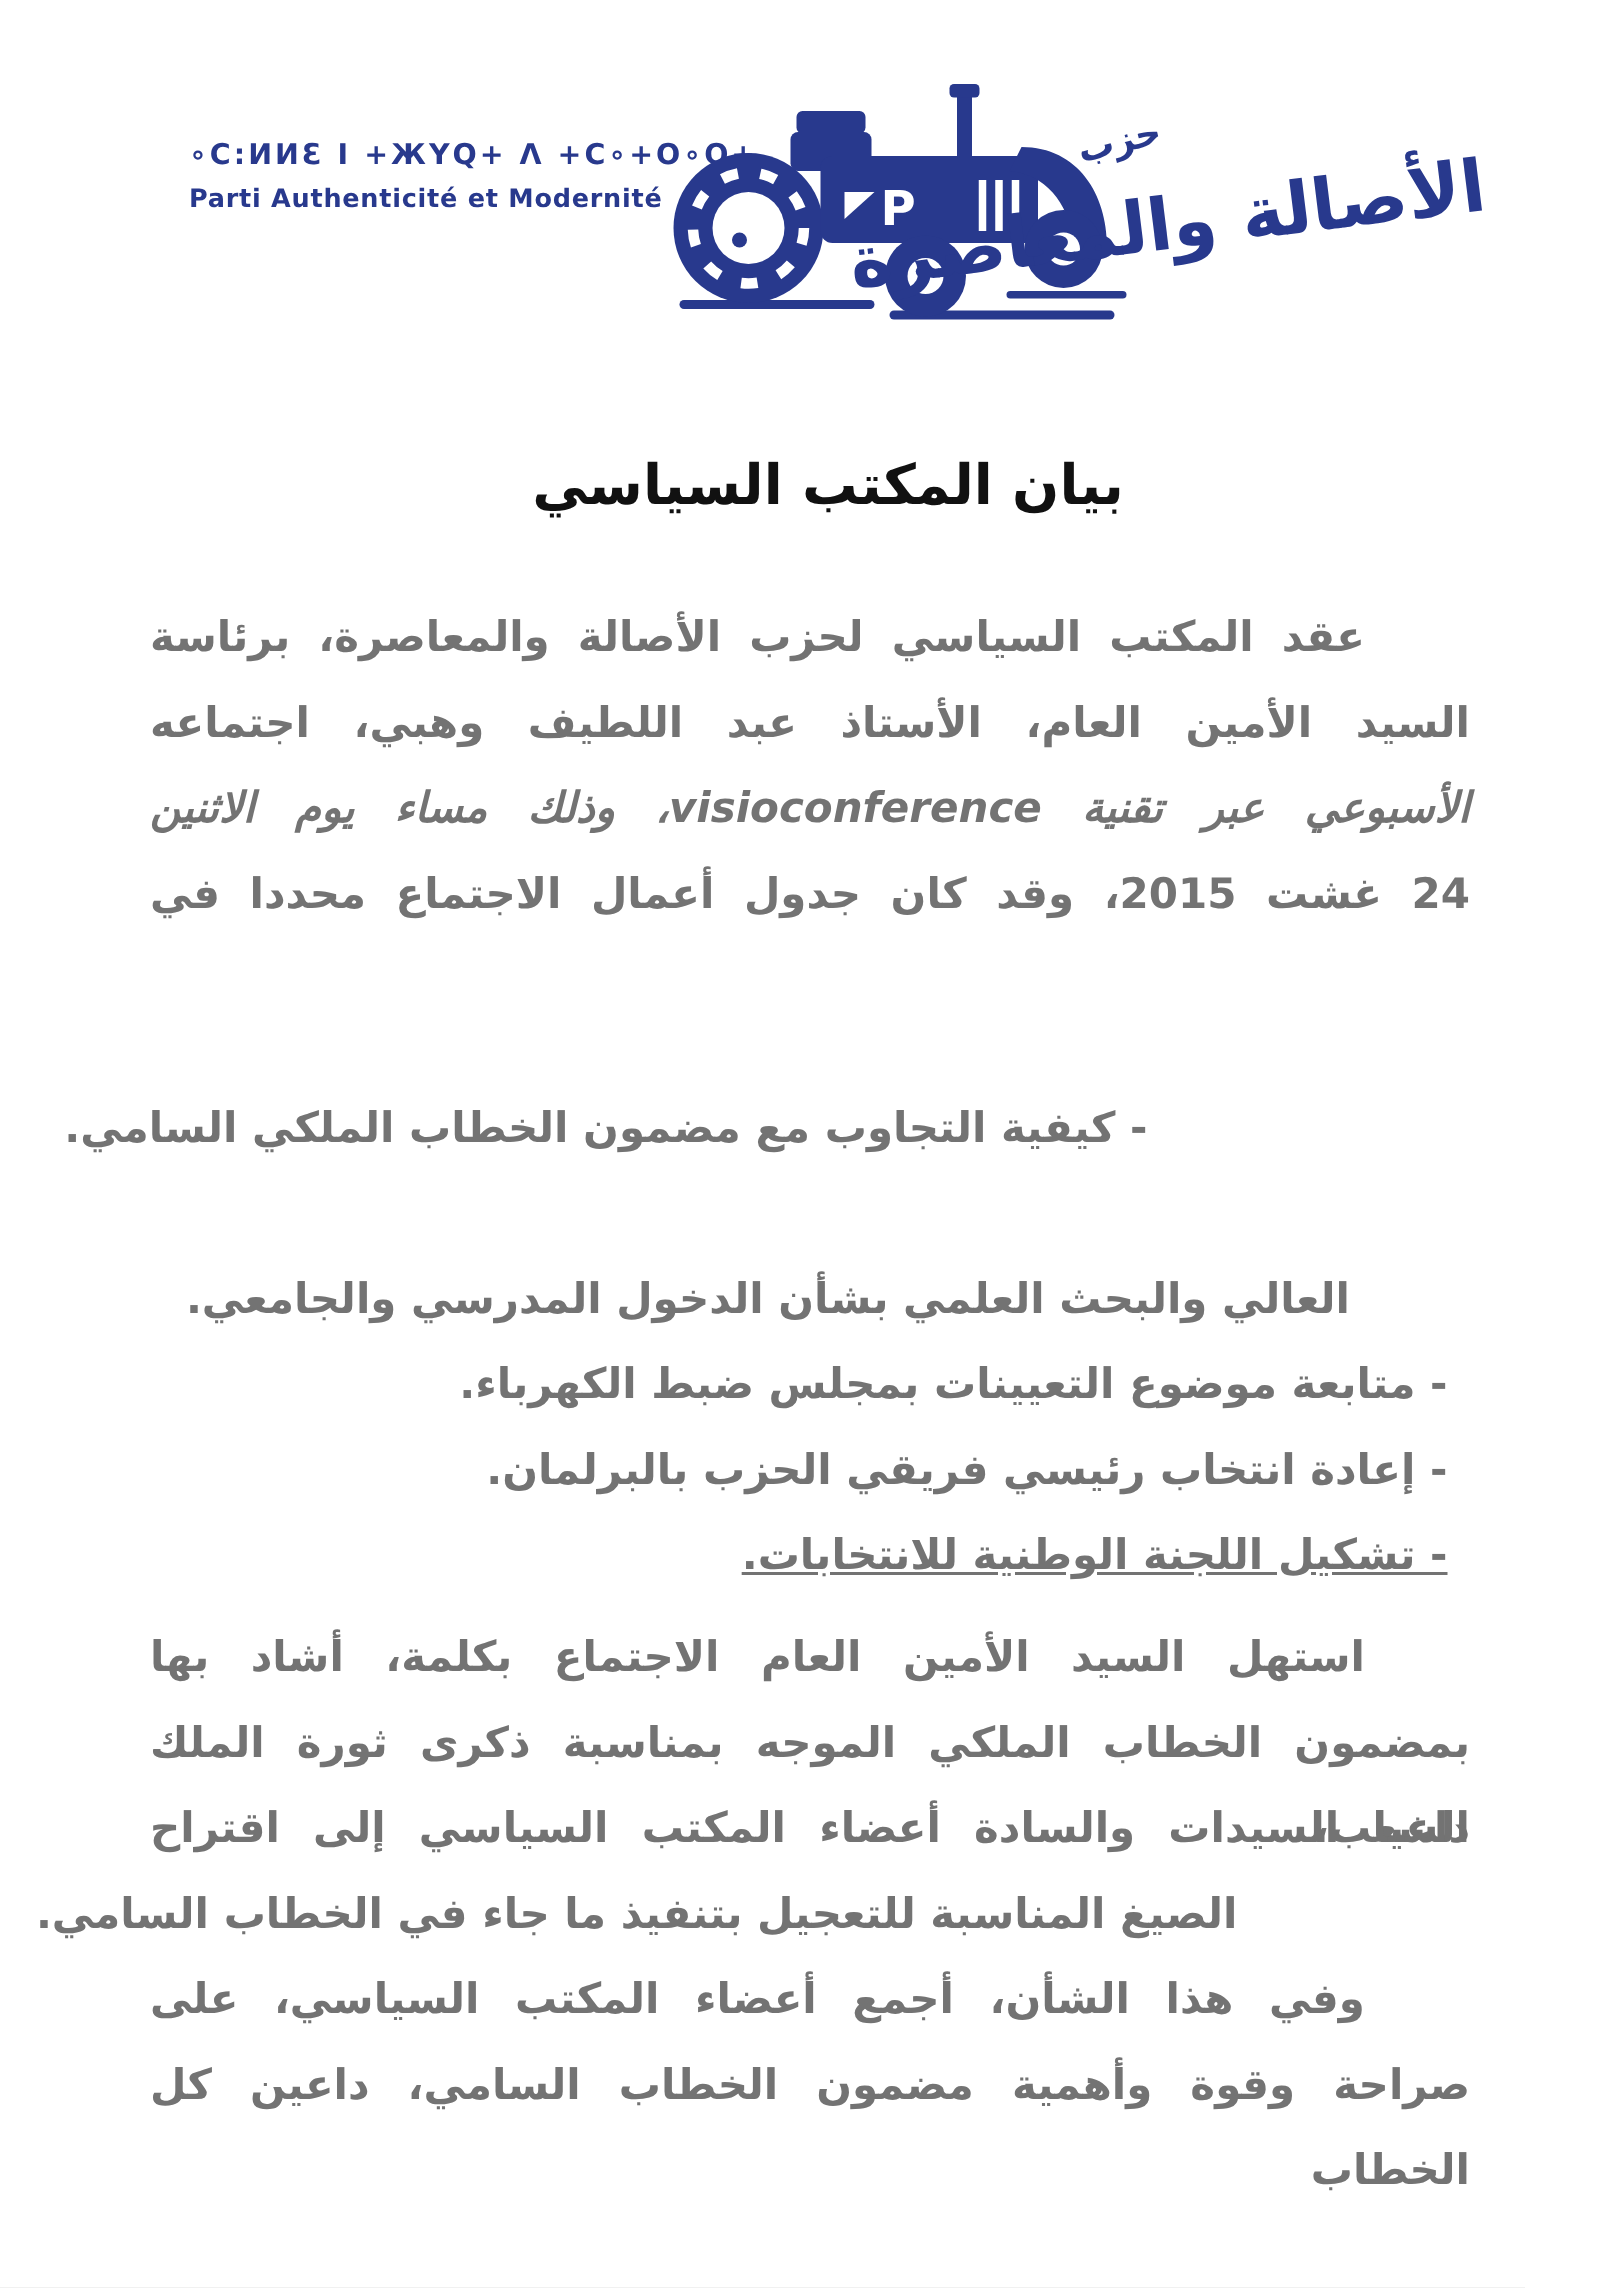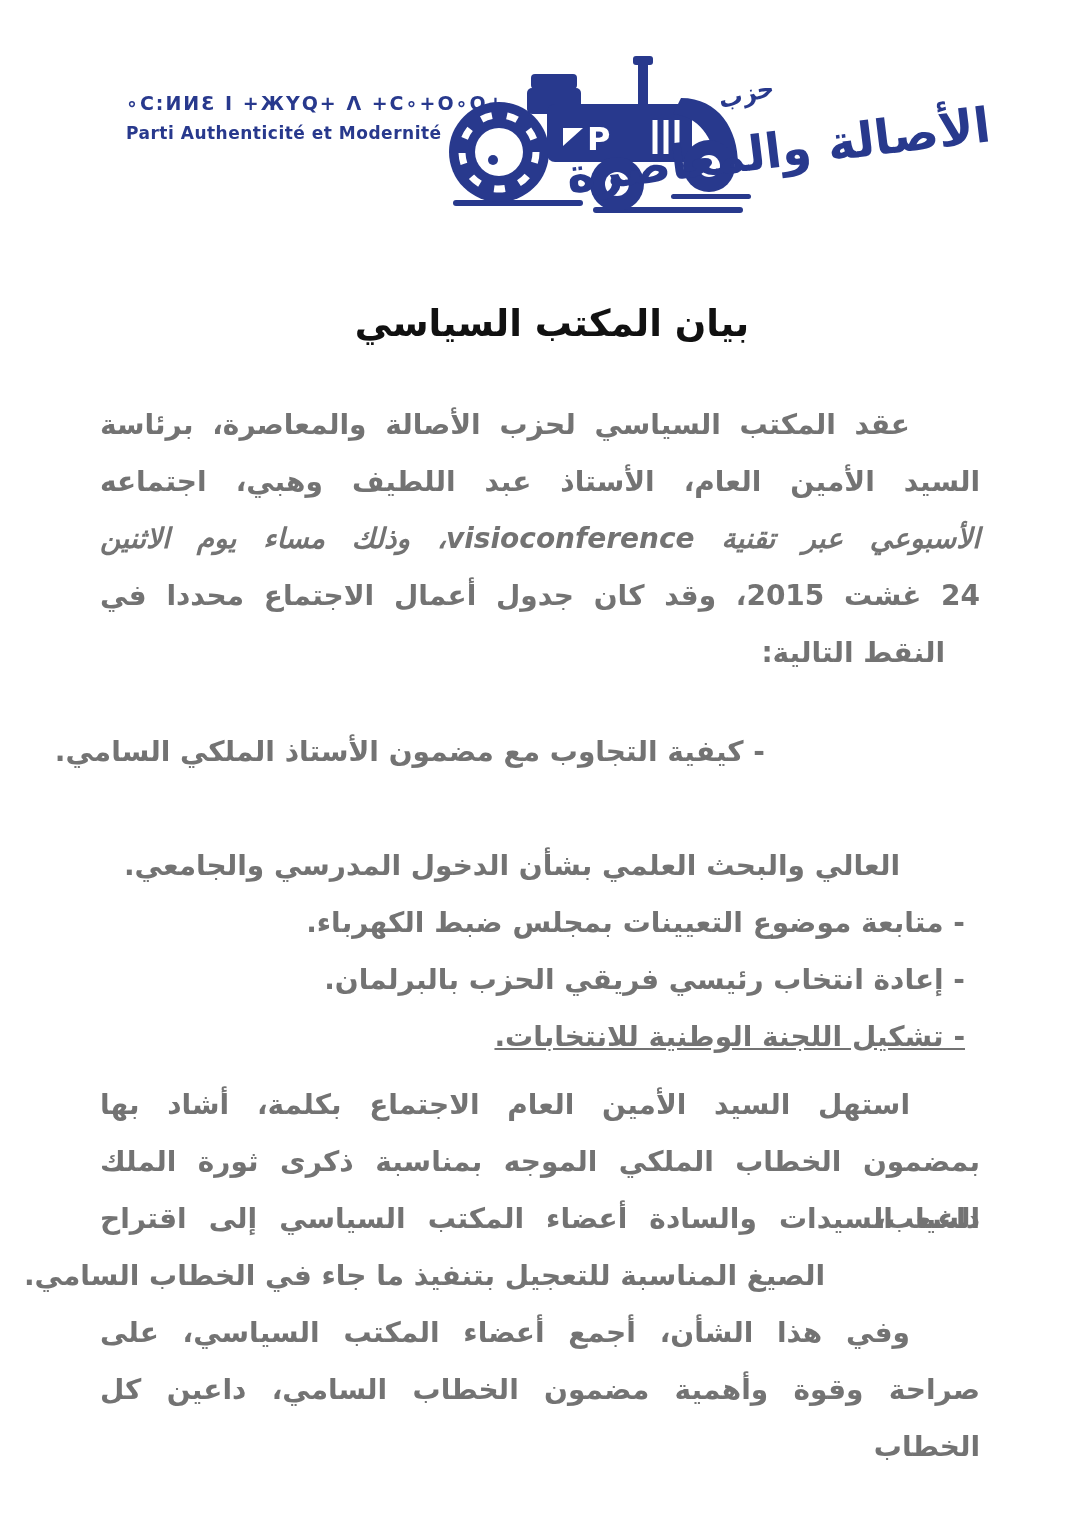--- a/index.html
+++ b/index.html
@@ -96,23 +96,22 @@
   </div>
 
   <div id="doc-title" dir="rtl" lang="ar">بيان المكتب السياسي</div>
 
   <div id="doc-body" lang="ar">
 
     <div class="line just" style="top:396px;padding-right:70px;">عقد المكتب السياسي لحزب الأصالة والمعاصرة، برئاسة</div>
     <div class="line just" style="top:453px;">السيد الأمين العام، الأستاذ عبد اللطيف وهبي، اجتماعه</div>
     <div class="line just" style="top:510px;font-style:italic;">الأسبوعي عبر تقنية visioconference، وذلك مساء يوم الاثنين</div>
     <div class="line just" style="top:567px;">24 غشت 2015، وقد كان جدول أعمال الاجتماع محددا في</div>
-    <div class="line nw" style="top:624px;padding-right:35px;">النقط التالية:</div>
 
-    <div class="line nw" style="top:723px;padding-right:215px;">- كيفية التجاوب مع مضمون الأستاذ الملكي السامي.</div>
+    <div class="line nw" style="top:723px;padding-right:215px;">- كيفية التجاوب مع مضمون الخطاب الملكي السامي.</div>
     <div class="line nw" style="top:837px;padding-right:80px;">العالي والبحث العلمي بشأن الدخول المدرسي والجامعي.</div>
     <div class="line nw" style="top:894px;padding-right:15px;">- متابعة موضوع التعيينات بمجلس ضبط الكهرباء.</div>
     <div class="line nw" style="top:951px;padding-right:15px;">- إعادة انتخاب رئيسي فريقي الحزب بالبرلمان.</div>
     <div class="line nw" style="top:1008px;padding-right:15px;text-decoration:underline;">- تشكيل اللجنة الوطنية للانتخابات.</div>
 
     <div class="line just" style="top:1076px;padding-right:70px;">استهل السيد الأمين العام الاجتماع بكلمة، أشاد بها</div>
     <div class="line just" style="top:1133px;">بمضمون الخطاب الملكي الموجه بمناسبة ذكرى ثورة الملك الشعب،</div>
     <div class="line just" style="top:1190px;">داعيا السيدات والسادة أعضاء المكتب السياسي إلى اقتراح</div>
     <div class="line nw" style="top:1247px;padding-right:155px;">الصيغ المناسبة للتعجيل بتنفيذ ما جاء في الخطاب السامي.</div>
 

